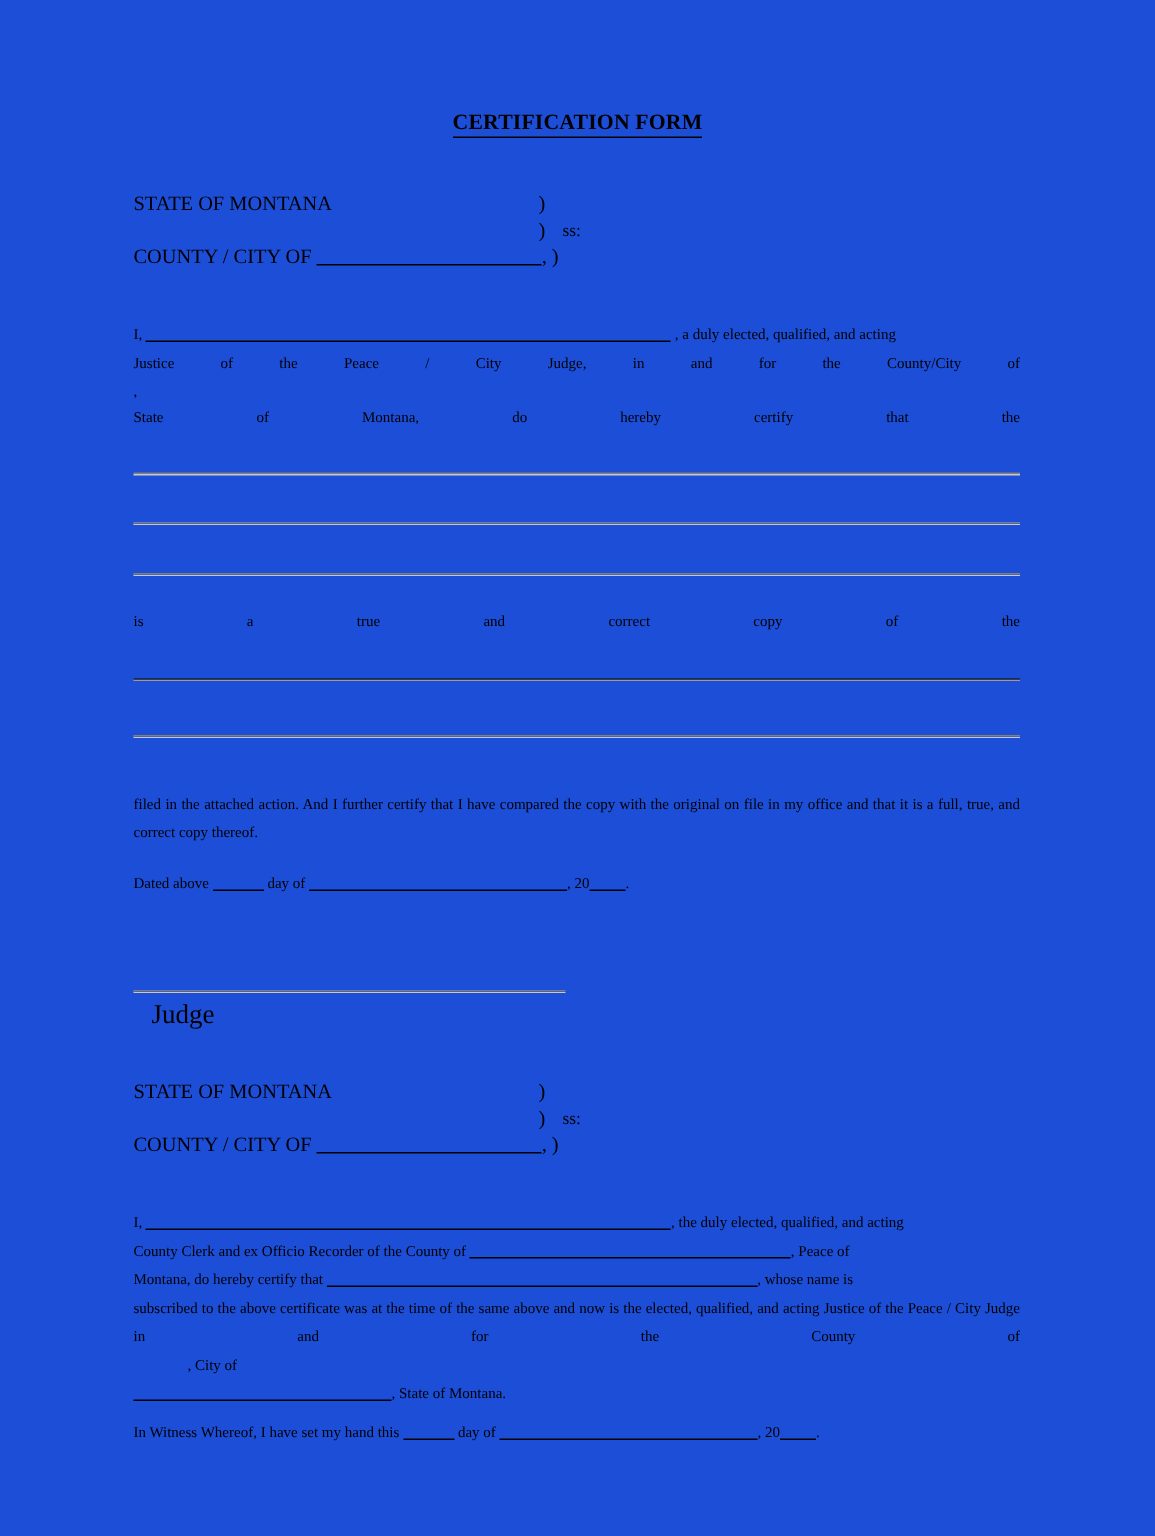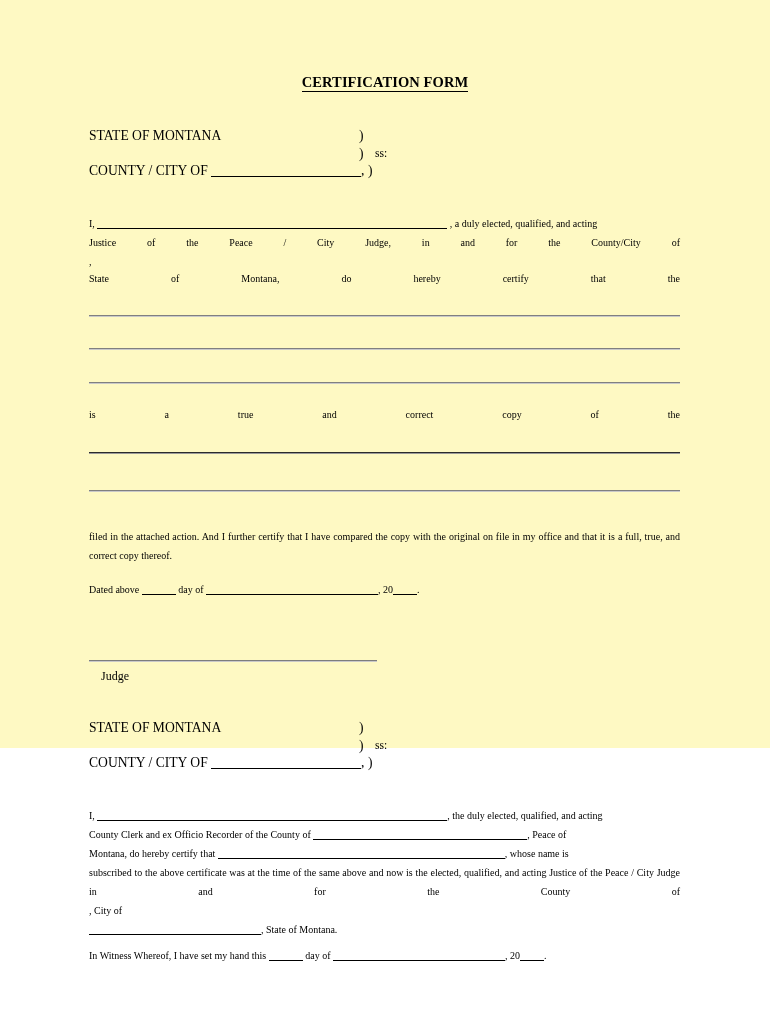--- a/index.html
+++ b/index.html
@@ -13,22 +13,22 @@
     position: relative;
     font-family: "Liberation Serif", "DejaVu Serif", serif;
     color: #000000;
     overflow: hidden;
   }
 
   .page {
     position: absolute;
     top: 0; left: 0;
     width: 770px;
-    height: 748px;
-    background: #fef9c3;
+    height: 1024px;
+    background: #1d4ed8;
   }
 
   
   .doc-title {
     position: absolute;
     top: 74px;
     left: 0;
     width: 770px;
     text-align: center;
     font-size: 14.5px;
@@ -117,21 +117,21 @@
     left: 89px;
     width: 288px;
     height: 0;
     border-top: 1.5px solid #7d7d7d;
     box-shadow: 0 1px 0 0 #c9c9c9;
   }
 
   .sig-label {
     position: absolute;
     left: 101px;
-    font-size: 12px;
+    font-size: 18px;
     line-height: 17px;
   }
 </style>
 </head>
 <body>
 
 <div class="page">
 
   <div class="doc-title">
     <span>CERTIFICATION FORM</span>
@@ -200,21 +200,21 @@
   <div class="blk plain" style="top:825px;">
     <span>County Clerk and ex Officio Recorder of the County of</span><span>&nbsp;</span><span class="ul ul-lg"></span><span>, Peace of</span>
   </div>
 
   <div class="blk plain" style="top:844px;">
     <span>Montana, do hereby certify that</span><span>&nbsp;</span><span class="ul ul-xl"></span><span>, whose name is</span>
   </div>
 
   <div class="blk just" style="top:863px;">subscribed to the above certificate was at the time of the same above and now is the elected, qualified, and acting Justice of the Peace / City Judge in and for the County of</div>
 
-  <div class="blk plain" style="top:901px;">, City of</div>
+  <div class="blk plain" style="top:901px;margin-left:36px;">, City of</div>
 
   <div class="blk plain" style="top:920px;">
     <span class="ul ul-md"></span><span>, State of Montana.</span>
   </div>
 
   <div class="blk plain" style="top:946px;">
     <span>In Witness Whereof, I have set my hand this</span><span>&nbsp;</span><span class="ul ul-xs"></span><span>&nbsp;</span><span>day of</span><span>&nbsp;</span><span class="ul ul-md"></span><span>, 20</span><span class="ul ul-tiny"></span><span>.</span>
   </div>
 
 </div>

